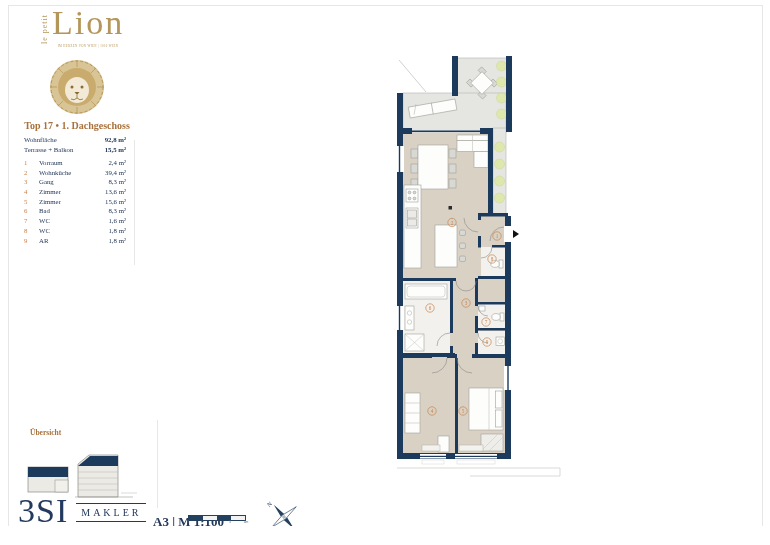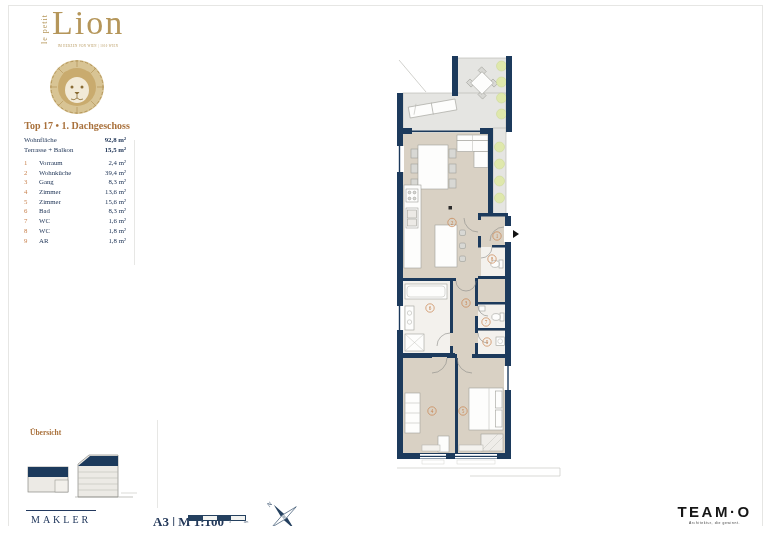--- a/index.html
+++ b/index.html
@@ -22,21 +22,21 @@
   .rooms{left:24px;top:159px;width:102px;font-size:6.8px;}
   .rooms .row{display:flex;height:9.7px;}
   .rooms .nr{width:15px;color:#c9824e;}
   .rooms .nm{flex:1;}
   .rooms .ar{text-align:right;}
   
   .ov-label{left:30px;top:428px;width:120px;font-size:7.5px;font-weight:bold;color:#a9713c;}
   
   .broker{left:18px;top:494px;display:flex;align-items:flex-start;}
   .threesi{font-size:34px;line-height:1;color:#23395e;letter-spacing:1px;}
-  .makler-box{margin-left:8px;margin-top:16px;border-top:1.4px solid #23395e;border-bottom:1.4px solid #23395e;
+  .makler-box{margin-left:8px;margin-top:9px;border-top:1.4px solid #23395e;border-bottom:1.4px solid #23395e;
               padding:3px 5px;font-size:10px;letter-spacing:3px;color:#23395e;}
   
   .sheetinfo{left:153px;top:514px;font-size:13px;font-weight:bold;color:#24395a;}
   .scalebar{left:188px;top:515px;display:flex;border:0.5px solid #24405f;height:3.5px;}
   .scalebar div{width:14px;height:3.5px;}
   .sb-ticks{left:188px;top:520px;width:66px;height:6px;font-size:3.4px;color:#5a6b80;font-family:"Liberation Sans",sans-serif;}
   .sb-ticks span{position:absolute;transform:translateX(-50%);}
   .disc{left:143px;top:527px;width:430px;font-size:3px;line-height:4px;color:#c3cad3;font-family:"Liberation Sans",sans-serif;}
   
   .teamo{left:662px;top:503px;width:105px;text-align:center;font-family:"Liberation Sans",sans-serif;}
@@ -153,20 +153,21 @@
       <line x1="63" y1="32" x2="103" y2="32"></line>
         <line x1="63" y1="38" x2="103" y2="38"></line>
       <line x1="63" y1="44" x2="103" y2="44"></line>
         <line x1="63" y1="50" x2="103" y2="50"></line>
     </g>
     <line x1="60" y1="57" x2="118" y2="57" stroke="#9a9a94" stroke-width="0.6"></line>
     <line x1="106" y1="53" x2="122" y2="53" stroke="#c4c4be" stroke-width="0.6"></line>
   </svg>
 
   <div class="abs broker">
+    <span class="threesi">3SI</span>
     <span class="makler-box">MAKLER</span>
   </div>
 
   <div class="abs sheetinfo">A3 | M 1:100</div>
   <div class="abs scalebar">
     <div style="background:#24405f;"></div>
       <div style="background:#f2f3f1;"></div>
     <div style="background:#24405f;"></div>
       <div style="background:#f2f3f1;"></div>
   </div>
@@ -183,24 +184,20 @@
       <polygon points="2,18 18,15.5 34,18 18,20.5" fill="#ffffff" stroke="#24405f" stroke-width="0.6"></polygon>
       <circle cx="18" cy="18" r="1.2" fill="#fff" stroke="#24405f" stroke-width="0.5"></circle>
       <text x="13" y="1" font-size="6" fill="#24405f" font-family="Liberation Serif, serif">N</text>
     </g>
   </svg>
   <div class="abs disc">
     <div>Alle Pläne und Flächenangaben sind Vorabinformationen und verstehen sich vorbehaltlich etwaiger Planungs-, Ausführungs- und Vermessungsänderungen sowie geringfügiger Abweichungen.</div>
     <div>Die dargestellte Möblierung dient lediglich der Veranschaulichung und ist nicht Vertragsbestandteil.</div>
   </div>
 
-  <div class="abs teamo">
-    <div class="nm">TEAM·O</div>
-    <div class="tg">Architektur, die gewinnt.</div>
-  </div>
 
   <svg class="abs" style="left:393px;top:50px;" width="175" height="430" viewBox="0 0 175 430">
 
     <g>
       <rect x="60" y="8" width="58" height="70" fill="#e5e5e2" stroke="#b3b3ad" stroke-width="0.6"></rect>
       <rect x="10" y="43" width="103" height="40" fill="#e5e5e2" stroke="#b3b3ad" stroke-width="0.6"></rect>
       <rect x="100" y="78" width="13" height="88" fill="#e5e5e2" stroke="#b3b3ad" stroke-width="0.6"></rect>
     </g>
     <line x1="6" y1="10" x2="33" y2="42" stroke="#c5c5c0" stroke-width="0.8"></line>
 

